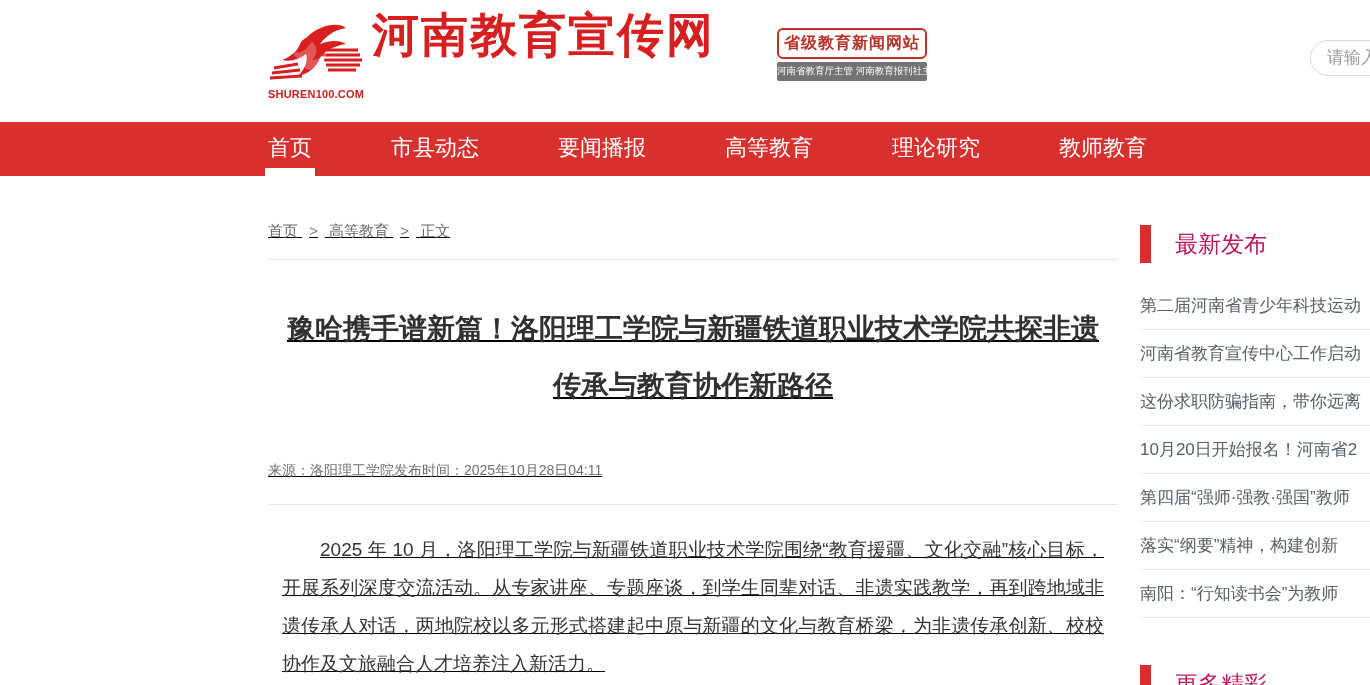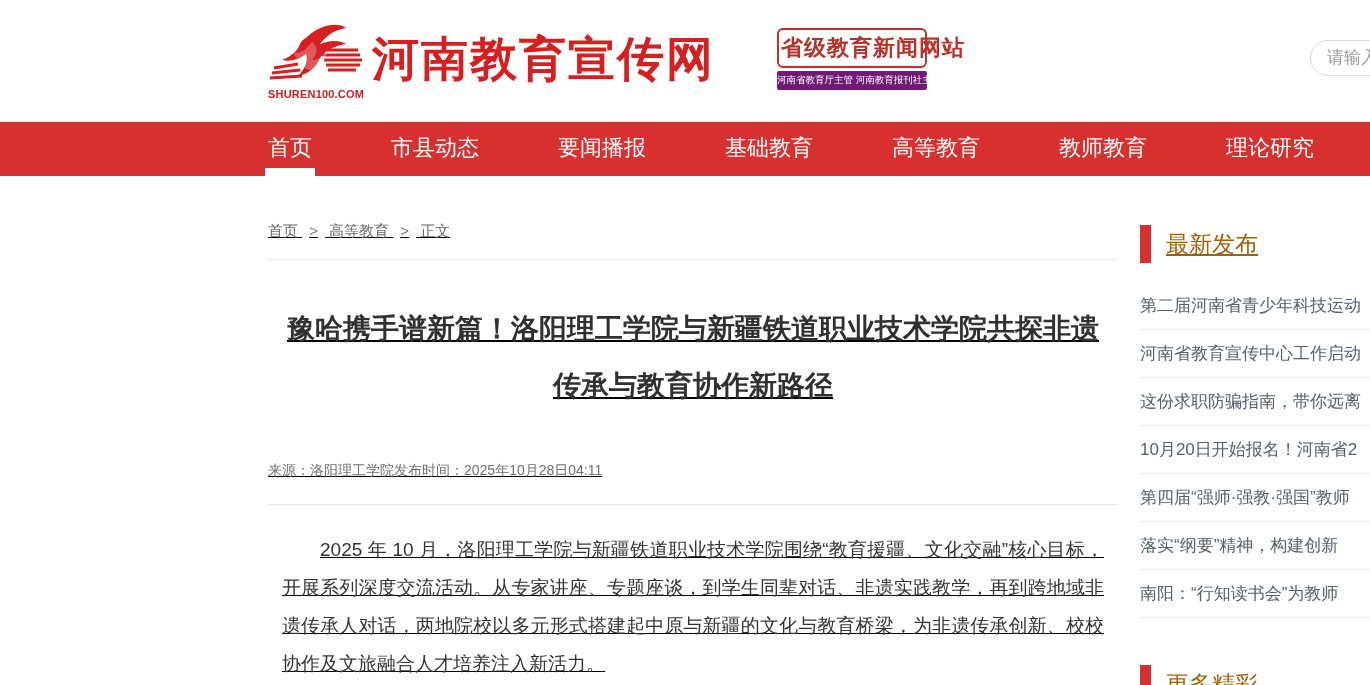--- a/index.html
+++ b/index.html
@@ -3,27 +3,27 @@
 <meta charset="utf-8">
 <style>
   html,body{margin:0;padding:0;background:#fff;}
   .page{position:relative;width:1370px;height:685px;overflow:hidden;background:#fff;
         font-family:"Liberation Sans","DejaVu Sans",sans-serif;}
 
   
   .header{position:absolute;top:0;left:0;width:100%;height:122px;background:#fff;}
   .logo-block{position:absolute;left:268px;top:20px;width:96px;text-align:right;}
   .logo-domain{font-size:11px;font-weight:bold;color:#d01e1e;letter-spacing:0.2px;margin-top:-2px;}
-  .site-name{position:absolute;left:372px;top:28px;font-size:47px;font-weight:bold;color:#d81f1f;
+  .site-name{position:absolute;left:372px;top:4px;font-size:47px;font-weight:bold;color:#d81f1f;
              font-family:"DejaVu Serif","Liberation Serif",serif;letter-spacing:2px;white-space:nowrap;}
   .badge{position:absolute;left:777px;top:28px;width:150px;}
   .badge-box{border:2px solid #c03028;border-radius:6px;color:#b93028;font-weight:bold;
-             font-size:22px;text-align:center;padding:3px 2px;letter-spacing:1px;
+             font-size:16px;text-align:center;padding:3px 2px;letter-spacing:1px;
              font-family:"DejaVu Serif","Liberation Serif",serif;white-space:nowrap;}
-  .badge-bar{margin-top:3px;background:#701a75;color:#fff;font-size:9.5px;text-align:center;
+  .badge-bar{margin-top:3px;background:#737373;color:#fff;font-size:9.5px;text-align:center;
              padding:3px 0;border-radius:2px;white-space:nowrap;}
   .search{position:absolute;left:1310px;top:40px;width:140px;height:36px;
           border:1px solid #d9d9d9;border-radius:19px;background:#fff;box-sizing:border-box;
           padding:0 0 0 16px;font-size:17px;color:#999;outline:none;}
   .search::placeholder{color:#9a9a9a;}
 
   
   .navbar{position:absolute;top:122px;left:0;width:100%;height:54px;background:#d8302f;}
   .nav-list{display:flex;margin:0;padding:0 0 0 268px;list-style:none;gap:79px;height:54px;}
   .nav-item{position:relative;color:#fff;font-size:22px;line-height:52px;white-space:nowrap;cursor:pointer;}
@@ -40,21 +40,21 @@
                  color:#303030;line-height:57px;}
   .meta{margin-top:48px;display:flex;justify-content:flex-start;font-size:14px;color:#6f6f6f;}
   .d2{margin-top:24px;}
   .article-body{margin-top:26px;font-size:19px;color:#333;line-height:38px;text-align:justify;}
   .article-body p{margin:14px;text-indent:2em;}
 
   
   .sidebar{position:absolute;left:1140px;top:225px;width:310px;}
   .section-header{display:flex;align-items:center;}
   .red-bar{width:11px;height:38px;background:#d8302f;flex:0 0 auto;}
-  .section-title{margin-left:15px;font-size:23px;color:#a16207;text-decoration:underline;}
+  .section-title{margin-left:24px;font-size:23px;color:#be185d;}
   .latest-list{margin:19px 0 0 0;padding:0;list-style:none;}
   .latest-list li{font-size:17px;color:#55606a;padding:12px 0;border-bottom:1px solid #ececec;
                   white-space:nowrap;overflow:visible;cursor:pointer;}
   .more-header{margin-top:47px;}
 </style>
 </head>
 <body>
 
 <div class="page">
 
@@ -84,24 +84,23 @@
     </div>
 
     <input class="search" type="text" placeholder="请输入" style="">
   </div>
 
   <div class="navbar">
     <ul class="nav-list">
       <li class="nav-item active">首页</li>
       <li class="nav-item">市县动态</li>
       <li class="nav-item">要闻播报</li>
-      <li class="nav-item">基础教育</li>
       <li class="nav-item">高等教育</li>
+      <li class="nav-item">理论研究</li>
       <li class="nav-item">教师教育</li>
-      <li class="nav-item">理论研究</li>
     </ul>
   </div>
 
   <div class="article">
 
     <div class="breadcrumb">
       <span class="crumb">首页</span>
       <span class="sep">&gt;</span>
       <span class="crumb">高等教育</span>
       <span class="sep">&gt;</span>

